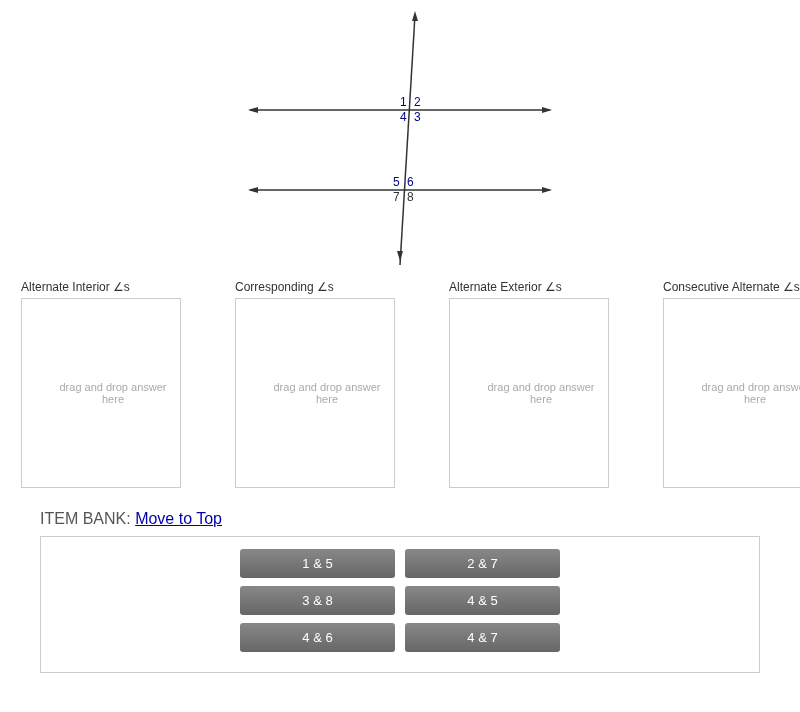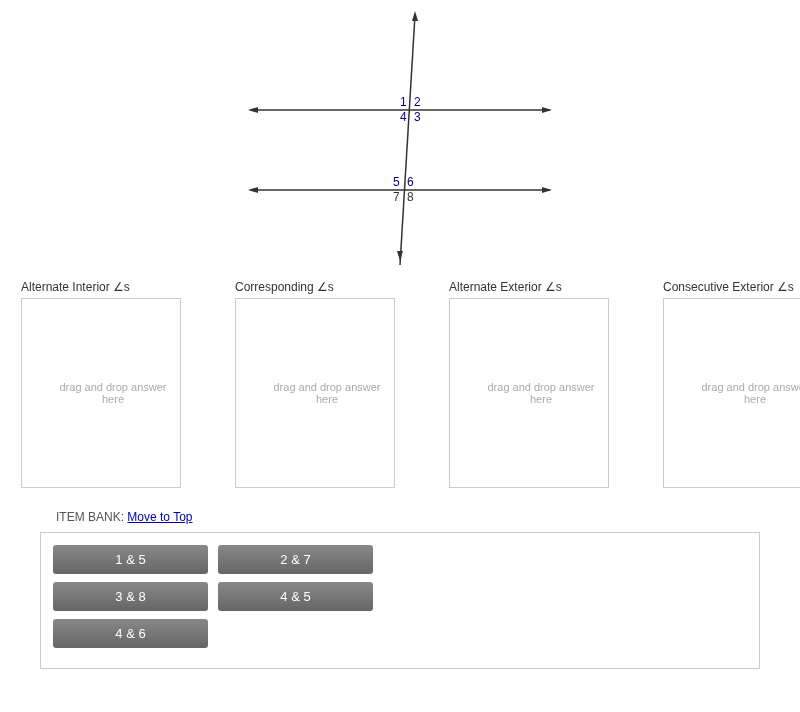--- a/index.html
+++ b/index.html
@@ -69,43 +69,43 @@
       padding: 5px;
       margin-left: 24px;
     }
 
     
     .item-bank-section {
       margin: 12px 40px 0 40px;
     }
 
     .item-bank-label {
-      font-size: 12px;
+      font-size: 16px;
       color: #555;
       margin-bottom: 8px;
-      margin-left: 16px;
     }
 
     .item-bank-label a {
       color: #00a;
       text-decoration: underline;
       cursor: pointer;
     }
 
     .item-bank-container {
       border: 1px solid #ccc;
       padding: 12px;
       background: #fff;
     }
 
     .item-bank-row {
       display: flex;
       gap: 10px;
       margin-bottom: 8px;
       flex-wrap: wrap;
+      justify-content: center;
     }
 
     .answer-btn {
       background: linear-gradient(to bottom, #888, #666);
       color: #fff;
       border: none;
       border-radius: 3px;
       padding: 7px 0;
       width: 155px;
       text-align: center;
@@ -164,21 +164,21 @@
         <span class="drop-zone-placeholder">drag and drop answer here</span>
       </div>
     </div>
     <div class="drop-zone-col">
       <div class="drop-zone-label">Alternate Exterior ∠s</div>
       <div class="drop-zone-box">
         <span class="drop-zone-placeholder">drag and drop answer here</span>
       </div>
     </div>
     <div class="drop-zone-col">
-      <div class="drop-zone-label">Consecutive Exterior ∠s</div>
+      <div class="drop-zone-label">Consecutive Alternate ∠s</div>
       <div class="drop-zone-box">
         <span class="drop-zone-placeholder">drag and drop answer here</span>
       </div>
     </div>
   </div>
 </div>
 
 <div class="item-bank-section">
   <div class="item-bank-label">
     <span>ITEM BANK:</span>
@@ -188,15 +188,16 @@
     <div class="item-bank-row">
       <button class="answer-btn">1 &amp; 5</button>
       <button class="answer-btn">2 &amp; 7</button>
     </div>
     <div class="item-bank-row">
       <button class="answer-btn">3 &amp; 8</button>
       <button class="answer-btn">4 &amp; 5</button>
     </div>
     <div class="item-bank-row">
       <button class="answer-btn">4 &amp; 6</button>
+      <button class="answer-btn">4 &amp; 7</button>
     </div>
   </div>
 </div>
 
 </body></html>

